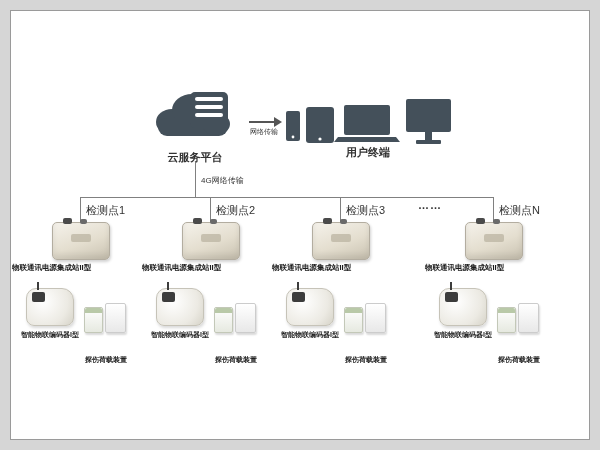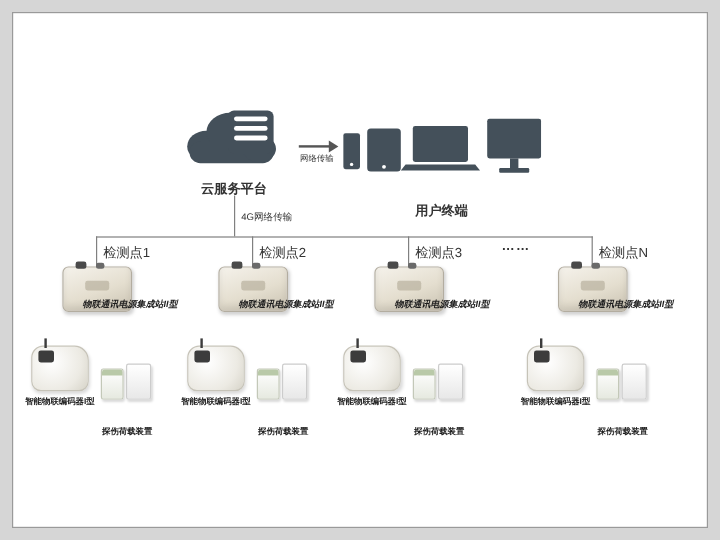--- a/index.html
+++ b/index.html
@@ -27,22 +27,22 @@
   .station{position:absolute;left:32px;top:25px;width:56px;height:36px;
            background:linear-gradient(160deg,#f5f2eb 0%,#e4decf 55%,#c9c2b1 100%);
            border:1px solid #b3ada0;border-radius:5px;
            box-shadow:1px 2px 3px rgba(0,0,0,.18), inset 0 -4px 6px rgba(0,0,0,.08);}
   .station .nub{position:absolute;top:-5px;left:10px;width:9px;height:6px;
                 background:#4a4a4a;border-radius:2px;}
   .station .nub2{position:absolute;top:-4px;left:27px;width:7px;height:5px;
                  background:#6a6a6a;border-radius:2px;}
   .station .face{position:absolute;left:50%;top:11px;transform:translateX(-50%);
                  width:20px;height:8px;background:#b8b09e;border-radius:2px;opacity:.7;}
-  .station-label{position:absolute;left:-8px;top:52px;width:136px;text-align:right;
-                 font-size:7.5px;font-weight:bold;color:#1c1c1c;font-style:italic;}
+  .station-label{position:absolute;left:-8px;top:66px;width:136px;text-align:left;
+                 font-size:7.5px;font-weight:bold;color:#1c1c1c;}
   .encoder{position:absolute;left:6px;top:91px;width:46px;height:36px;
            background:radial-gradient(circle at 35% 35%,#ffffff,#eceae3 65%,#d6d3c8);
            border:1px solid #c6c3b8;border-radius:10px 12px 8px 8px;
            box-shadow:1px 2px 3px rgba(0,0,0,.15);}
   .encoder .cam{position:absolute;left:5px;top:3px;width:13px;height:10px;
                 background:#3c3c3c;border-radius:2px;}
   .encoder .ant{position:absolute;left:10px;top:-7px;width:2px;height:8px;background:#3c3c3c;}
   .encoder-label{position:absolute;left:-14px;top:133px;width:88px;text-align:center;
                  font-size:7px;font-weight:bold;color:#1c1c1c;}
   .flaw{position:absolute;left:64px;top:103px;width:44px;height:48px;}
@@ -101,21 +101,21 @@
         <rect x="58" y="11" width="46" height="30" rx="2"></rect>
         <polygon points="52,43 110,43 114,48 48,48"></polygon>
       </g>
       <g>
         <rect x="120" y="5" width="45" height="33" rx="2"></rect>
         <rect x="139" y="38" width="7" height="8"></rect>
         <rect x="130" y="46" width="25" height="4" rx="1"></rect>
       </g>
     </g>
   </svg>
-  <div class="abs big-label" style="left:313px;top:168px;width:110px;">用户终端</div>
+  <div class="abs big-label" style="left:313px;top:145px;width:110px;">用户终端</div>
 
   <div class="abs vline" style="left:195px;top:163px;height:34px;"></div>
   <div class="abs small" style="left:201px;top:175px;">4G网络传输</div>
   <div class="abs hline" style="left:80px;top:197px;width:414px;"></div>
   <div class="ellipsis">……</div>
 
   <div class="node" style="left:20px;">
     <div class="drop"></div>
     <div class="point">检测点1</div>
     <div class="station">

